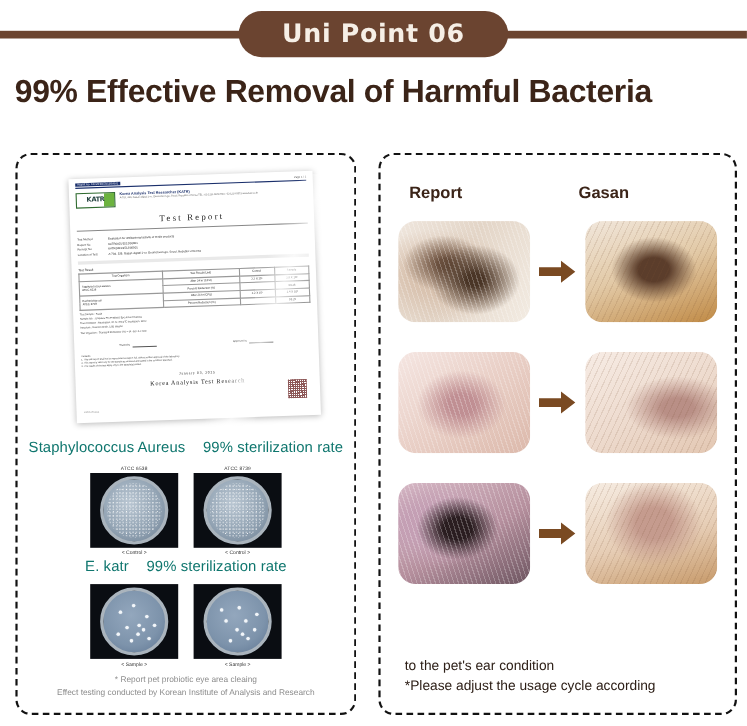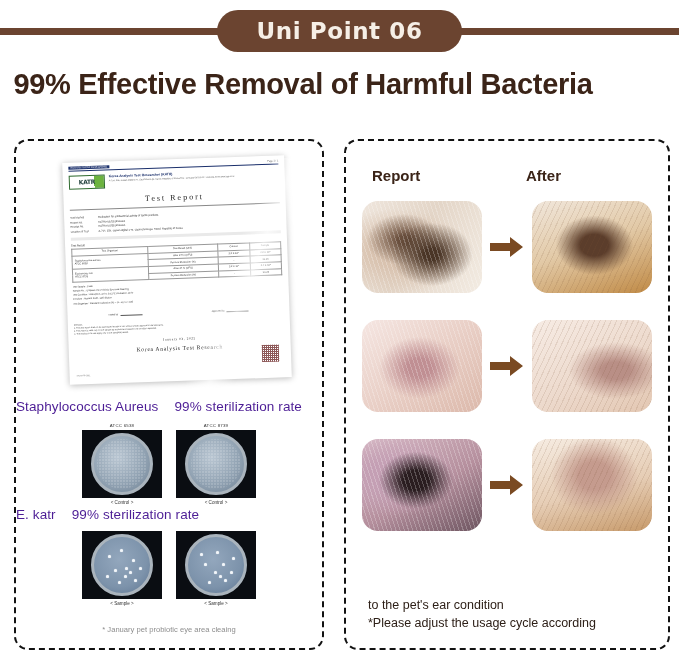--- a/index.html
+++ b/index.html
@@ -96,21 +96,21 @@
   .cert-footnum{position:absolute;left:7px;bottom:7px;font-size:2px;color:#777;}
 
   
   .sheen{
     position:absolute;pointer-events:none;
     background:linear-gradient(105deg,rgba(255,255,255,0) 40%,rgba(255,255,255,.72) 50%,rgba(255,255,255,0) 60%);
   }
 
   
   .gold-cap{
-    position:absolute;width:100%;text-align:left;color:#4c1d95;
+    position:absolute;width:100%;text-align:center;color:#0f766e;
     font-size:13.5px;letter-spacing:.1px;
   }
   .gold-cap .sp{display:inline-block;}
   .gold-cap .gap{display:inline-block;width:16px;}
 
   
   .dish-row{position:absolute;display:flex;justify-content:center;gap:14px;width:100%;}
   .dish-cell{width:80px;text-align:center;}
   .dish-tag{font-size:4.4px;color:#333;margin-bottom:2px;letter-spacing:.2px;}
   .dish{
@@ -375,29 +375,30 @@
           <span class="colony" style="left:42px;top:34px"></span>
           <span class="colony" style="left:20px;top:44px"></span>
           <span class="colony" style="left:44px;top:20px"></span>
         </div>
       </div>
       <div class="dish-sub">&lt; Sample &gt;</div>
     </div>
   </div>
 
   <div class="left-foot">
-    <div>* January pet probiotic eye area cleaing</div>
+    <div>* Report pet probiotic eye area cleaing</div>
+    <div>Effect testing conducted by Korean Institute of Analysis and Research</div>
   </div>
 </div>
 
 <div class="panel panel-right">
 
   <div class="ba-head">
     <span class="b">Report</span>
-    <span class="a">After</span>
+    <span class="a">Gasan</span>
   </div>
 
   <div class="ba-row" style="top:58px;">
     <div class="photo p1b">
         <div class="fur"></div>
       </div>
     <div class="arrow">
       <svg width="34" height="22" viewBox="0 0 34 22">
           <path d="M0 7h20V1l13 10-13 10v-6H0z" fill="#7a4a22"></path>
         </svg>

